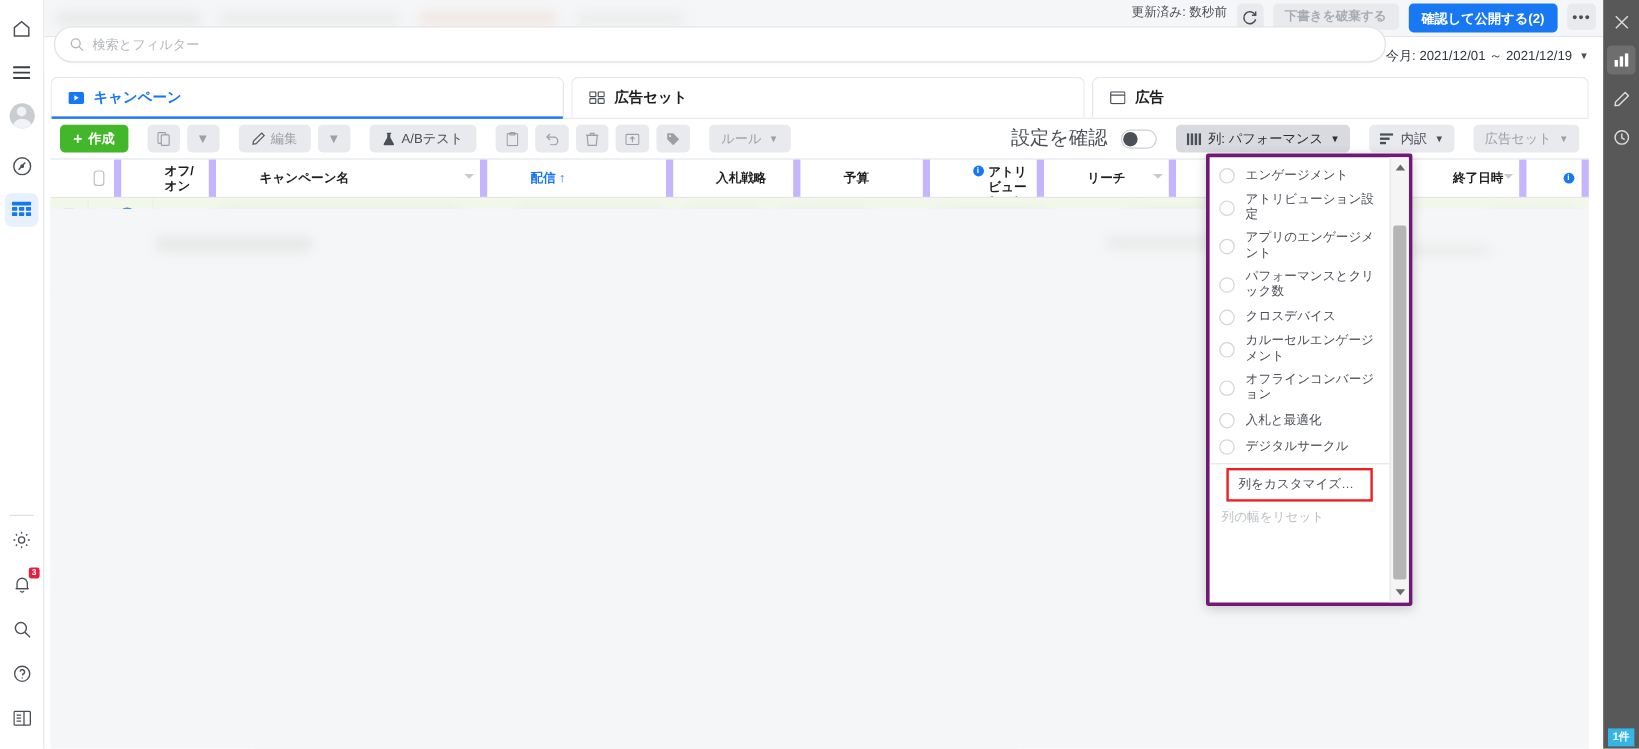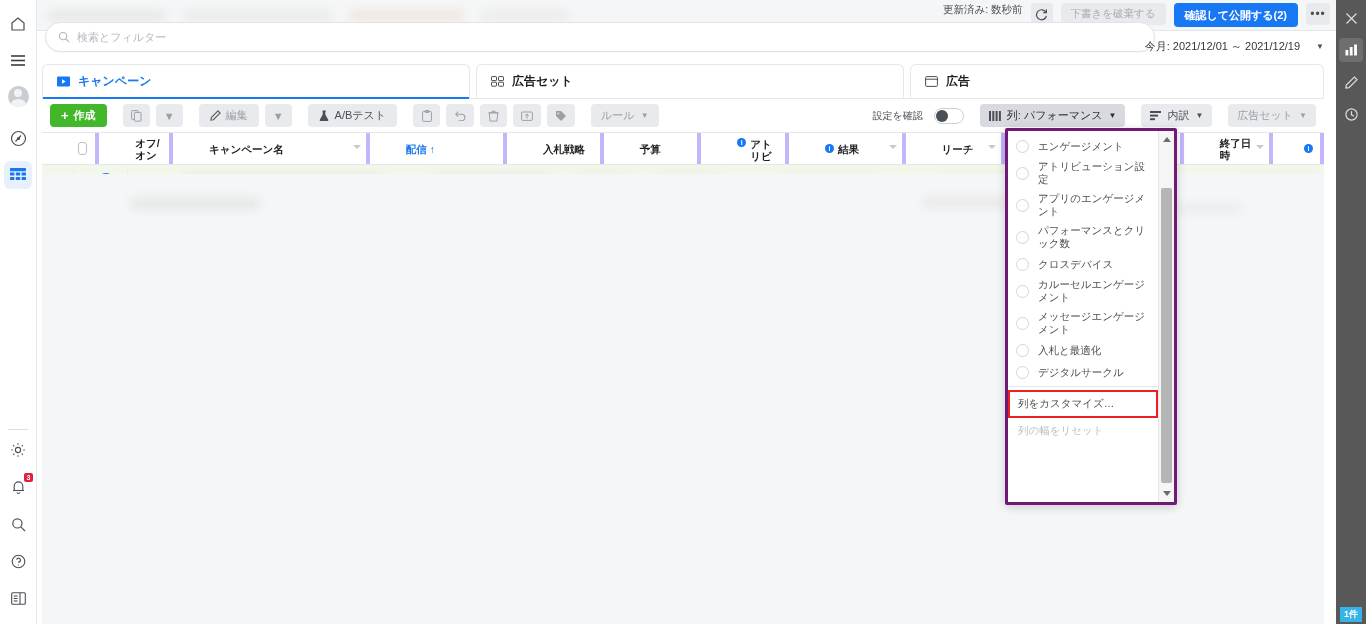--- a/index.html
+++ b/index.html
@@ -72,21 +72,21 @@
   .blur-chunk { border-radius: 4px; filter: blur(5px); opacity: .55; }
   .hdr-left { display: flex; align-items: center; gap: 16px; flex: 1; }
   .hdr-right { display: flex; align-items: flex-start; gap: 8px; }
   .hdr-status { font-size: 10.5px; color: #4b4f56; white-space: nowrap; }
   .hdr-refresh {
     width: 22px; height: 22px; border-radius: 4px; background: #e9eaed;
     display: flex; align-items: center; justify-content: center; color: #4b4f56;
   }
   .btn-ghost {
     height: 22px; padding: 0 10px; border-radius: 4px; background: #e9eaed;
-    color: #a8acb2; font-size: 10.5px; font-weight: normal;
+    color: #a8acb2; font-size: 10.5px; font-weight: bold;
     display: flex; align-items: center; white-space: nowrap;
   }
   .btn-primary {
     height: 24px; padding: 0 11px; border-radius: 4px; background: #1877f2;
     color: #ffffff; font-size: 11px; font-weight: bold;
     display: flex; align-items: center; white-space: nowrap;
   }
   .hdr-more {
     width: 24px; height: 22px; border-radius: 4px; background: #e9eaed;
     color: #4b4f56; font-size: 12px; display: flex;
@@ -100,21 +100,21 @@
   }
   .search-box {
     position: absolute; left: 8px; top: -9px; width: 1110px; height: 30px;
     border: 1px solid #e0e2e6; border-radius: 15px; background: #ffffff;
     display: flex; align-items: center; padding: 0 12px; gap: 7px;
     box-shadow: 0 1px 2px rgba(0,0,0,.04);
   }
   .search-ph { font-size: 11px; color: #b3b7bd; }
   .date-picker {
     position: absolute; right: 6px; top: 4px; height: 23px;
-    display: flex; align-items: center; gap: 16px;
+    display: flex; align-items: center; gap: 6px;
     font-size: 11px; color: #33383d; white-space: nowrap;
     padding: 0 6px; border-radius: 4px;
   }
 
   
   .content {
     position: absolute; left: 42px; top: 64px; right: 42px; bottom: 0;
     background: #ffffff;
   }
 
@@ -147,38 +147,38 @@
     display: flex; align-items: center; gap: 5px;
   }
   .tb-btn {
     background: #e9eaed; height: 23px; min-width: 27px; padding: 0 8px;
     border-radius: 4px; font-size: 11px; color: #9ca0a6;
     display: flex; align-items: center; justify-content: center; gap: 5px;
   }
   .tb-btn.dark { color: #4b4f56; }
   .tb-sp { width: 4px; }
   .tb-grow { flex: 1; }
-  .toggle-label { font-size: 10px; color: #4b4f56; margin-right: 5px; }
+  .toggle-label { font-size: 16px; color: #4b4f56; margin-right: 5px; }
   .toggle {
     width: 30px; height: 16px; border-radius: 8px; background: #ffffff;
     border: 1px solid #ccd0d5; position: relative; display: inline-block;
   }
   .toggle::after {
     content: ""; position: absolute; left: 1px; top: 1px;
     width: 12px; height: 12px; border-radius: 50%; background: #4b4f56;
   }
   .tb-btn.sel { background: #d8dadf; color: #2b2e33; }
 
   
   .tbl-header {
     display: flex; height: 33px; border-top: 1px solid #e4e6eb;
     border-bottom: 1px solid #e4e6eb; background: #ffffff;
   }
   .th {
-    border-right: 4px solid #c4b5fd; display: flex; align-items: center;
+    border-right: 6px solid #c4b5fd; display: flex; align-items: center;
     padding: 0 8px; font-size: 10.5px; font-weight: bold; color: #1c1e21;
     position: relative; overflow: hidden; margin-left: 28px;
   }
   .th .lbl { line-height: 12px; }
   .th .caret {
     position: absolute; right: 5px; top: 12px;
     width: 0; height: 0; border-left: 4px solid transparent;
     border-right: 4px solid transparent; border-top: 4px solid #c7cad0;
   }
   .info-dot {
@@ -242,21 +242,21 @@
   .radio {
     width: 13px; height: 13px; border-radius: 50%;
     border: 1px solid #d2d5d9; background: #fff; flex: none;
   }
   .menu-sep { height: 1px; background: #e4e6eb; margin: 3px 0; }
   .menu-action {
     padding: 6px 10px; font-size: 10.5px; color: #4b4f56;
   }
   .menu-action.disabled { color: #bcc0c4; }
   .menu-action.highlight {
-    border: 2px solid #ec2024; margin: 0 0; padding: 5px 8px;
+    border: 2px solid #ec2024; margin: 0 14px; padding: 5px 8px;
   }
   .menu-vscroll {
     position: absolute; right: 0; top: 0; width: 16px; height: 100%;
     background: #f5f5f5; border-left: 1px solid #e8e8e8;
   }
   .menu-vthumb {
     position: absolute; right: 2px; top: 57px; width: 11px; height: 295px;
     background: #b5b5b5; border-radius: 2px;
   }
   .vs-arrow {
@@ -537,25 +537,20 @@
       <div class="th" style="width:84px">
         <span class="lbl">入札戦略</span>
       </div>
       <div class="th" style="width:85px">
         <span class="lbl">予算</span>
       </div>
       <div class="th" style="width:72px;align-items:flex-start;padding-top:5px">
         <span class="info-dot">i</span>
         <span class="lbl">アトリビューション設定</span>
       </div>
-      <div class="th" style="width:110px">
-        <span class="info-dot">i</span>
-        <span class="lbl">結果</span>
-        <span class="caret"></span>
-      </div>
       <div class="th" style="width:88px">
         <span class="lbl">リーチ</span>
         <span class="caret"></span>
       </div>
       <div class="th" style="width:80px;align-items:flex-start;padding-top:5px">
         <span class="lbl">インプレッション</span>
       </div>
       <div class="th" style="width:68px">
         <span class="lbl">額</span>
         <span class="caret"></span>
@@ -621,21 +616,21 @@
         <div class="menu-item">
           <span class="radio"></span>
           <span>クロスデバイス</span>
         </div>
         <div class="menu-item">
           <span class="radio"></span>
           <span>カルーセルエンゲージメント</span>
         </div>
         <div class="menu-item">
           <span class="radio"></span>
-          <span>メッセージエンゲージメント</span>
+          <span>オフラインコンバージョン</span>
         </div>
         <div class="menu-item">
           <span class="radio"></span>
           <span>入札と最適化</span>
         </div>
         <div class="menu-item">
           <span class="radio"></span>
           <span>デジタルサークル</span>
         </div>
       </div>

